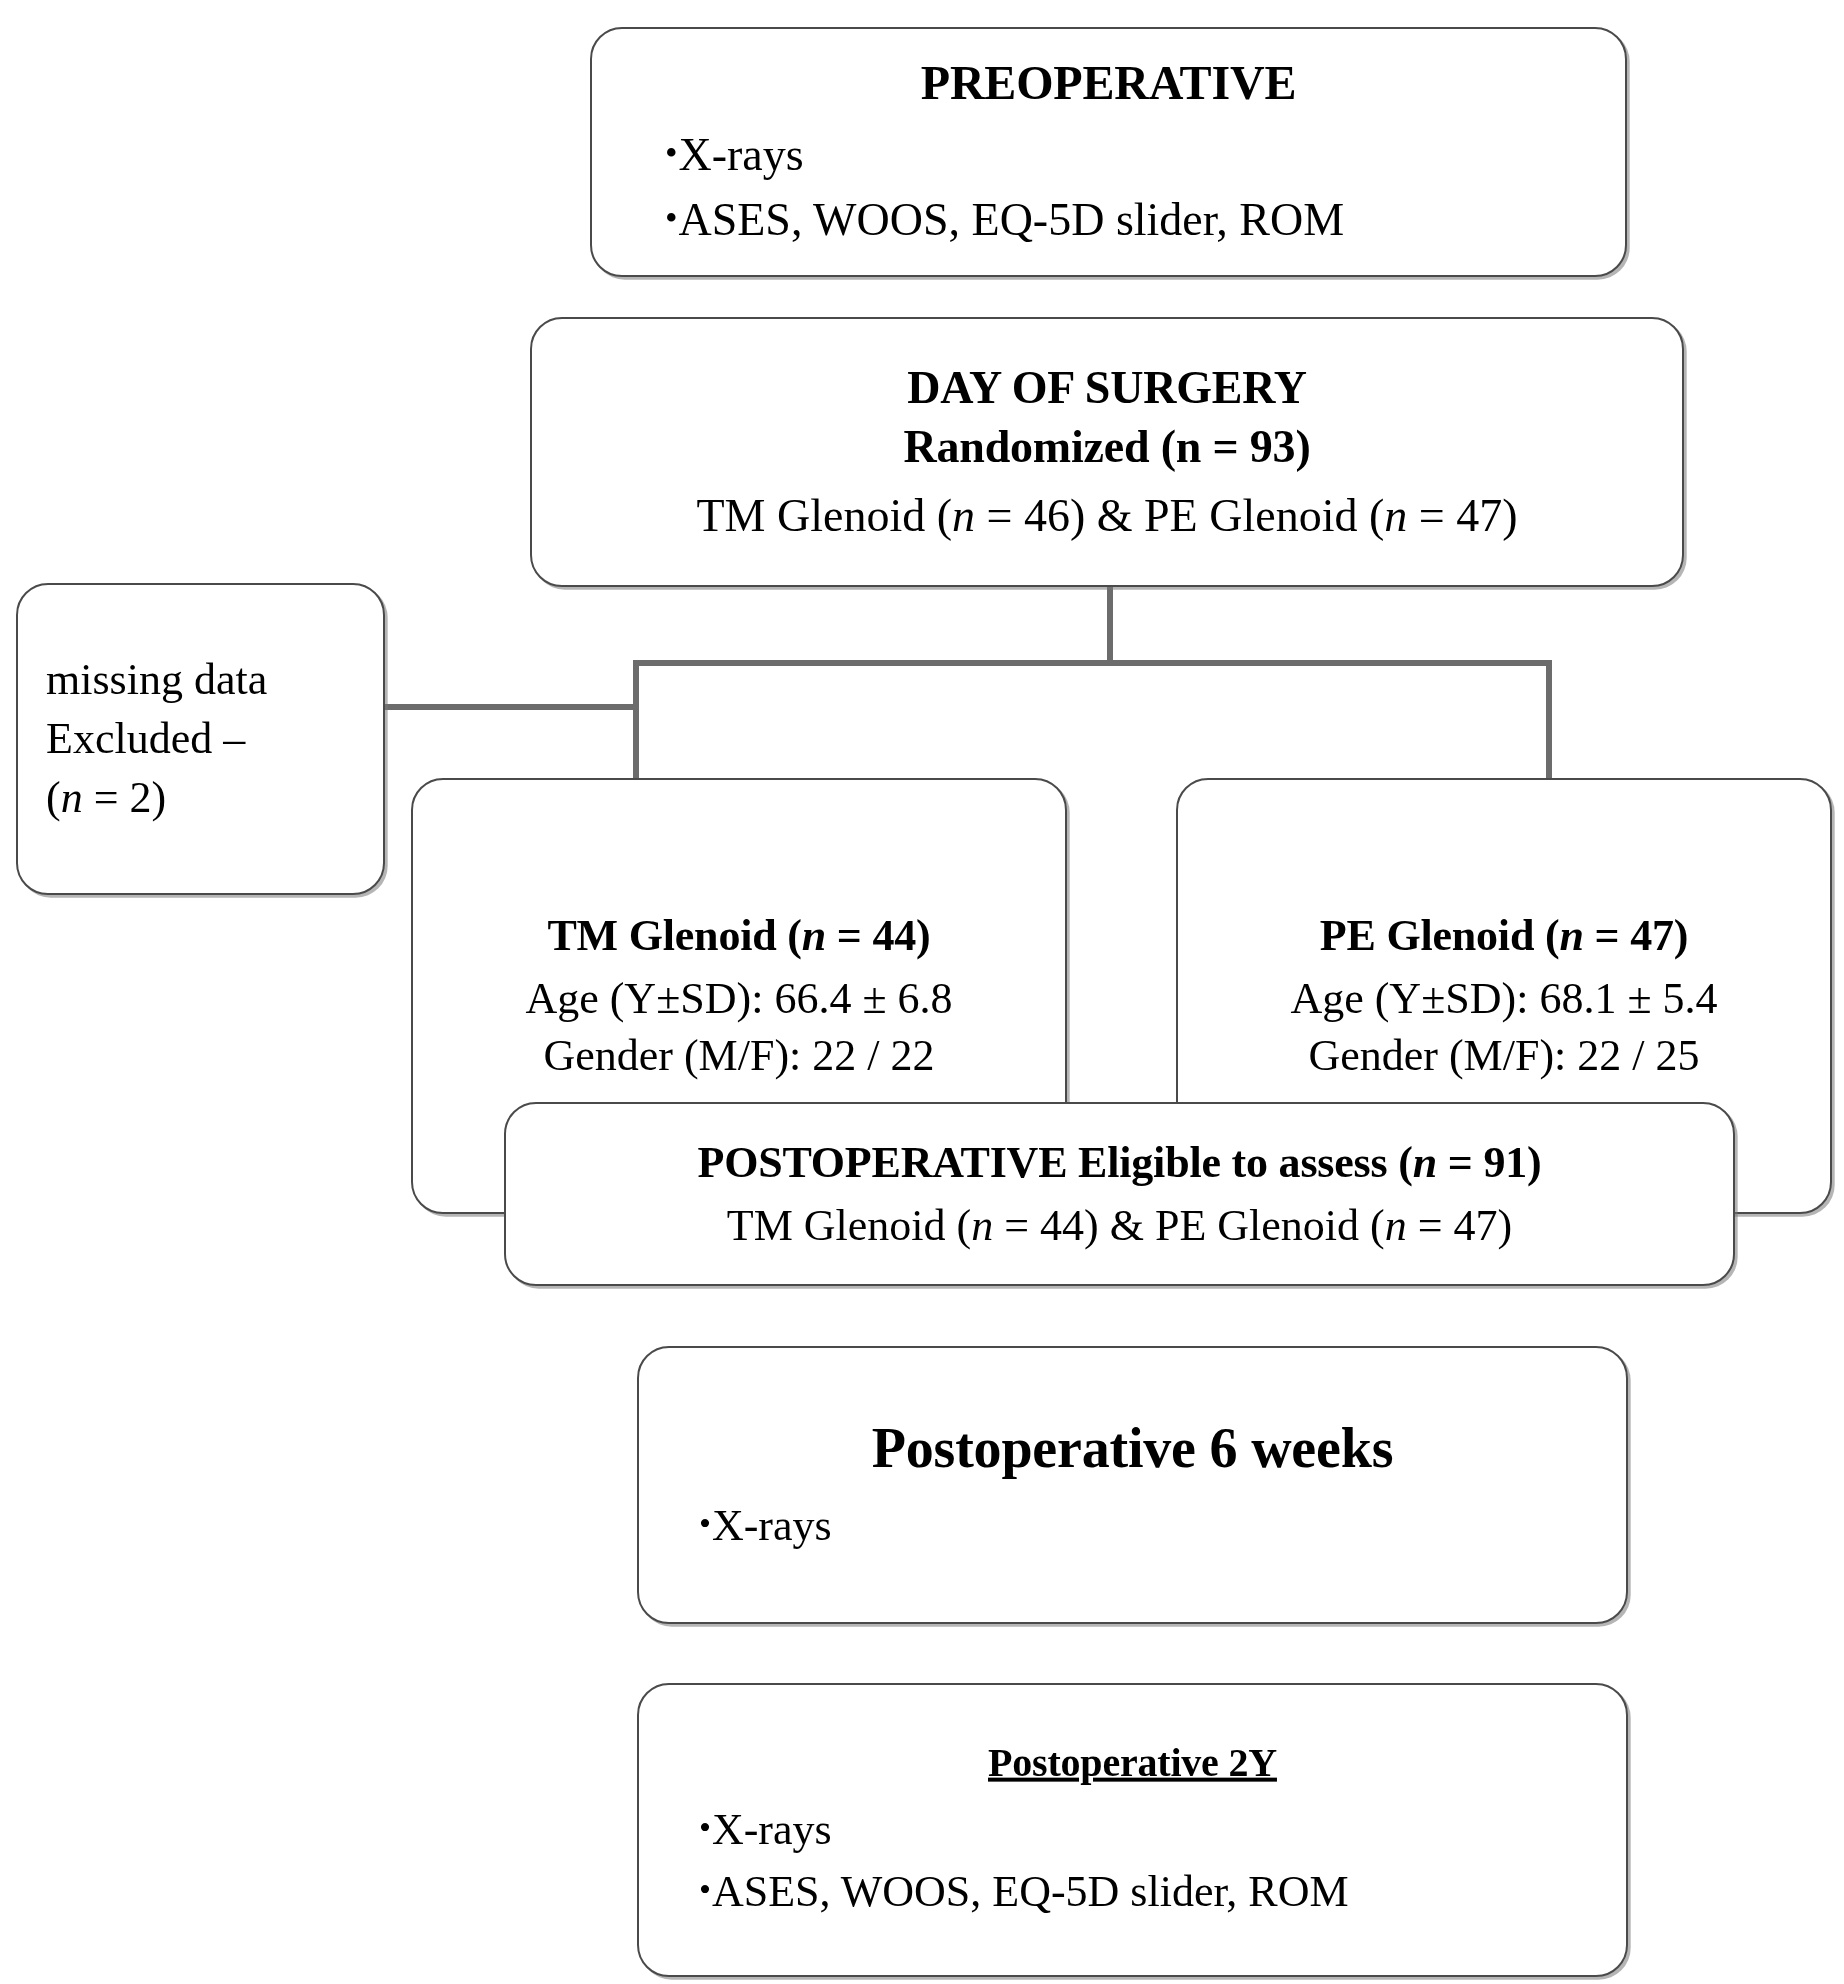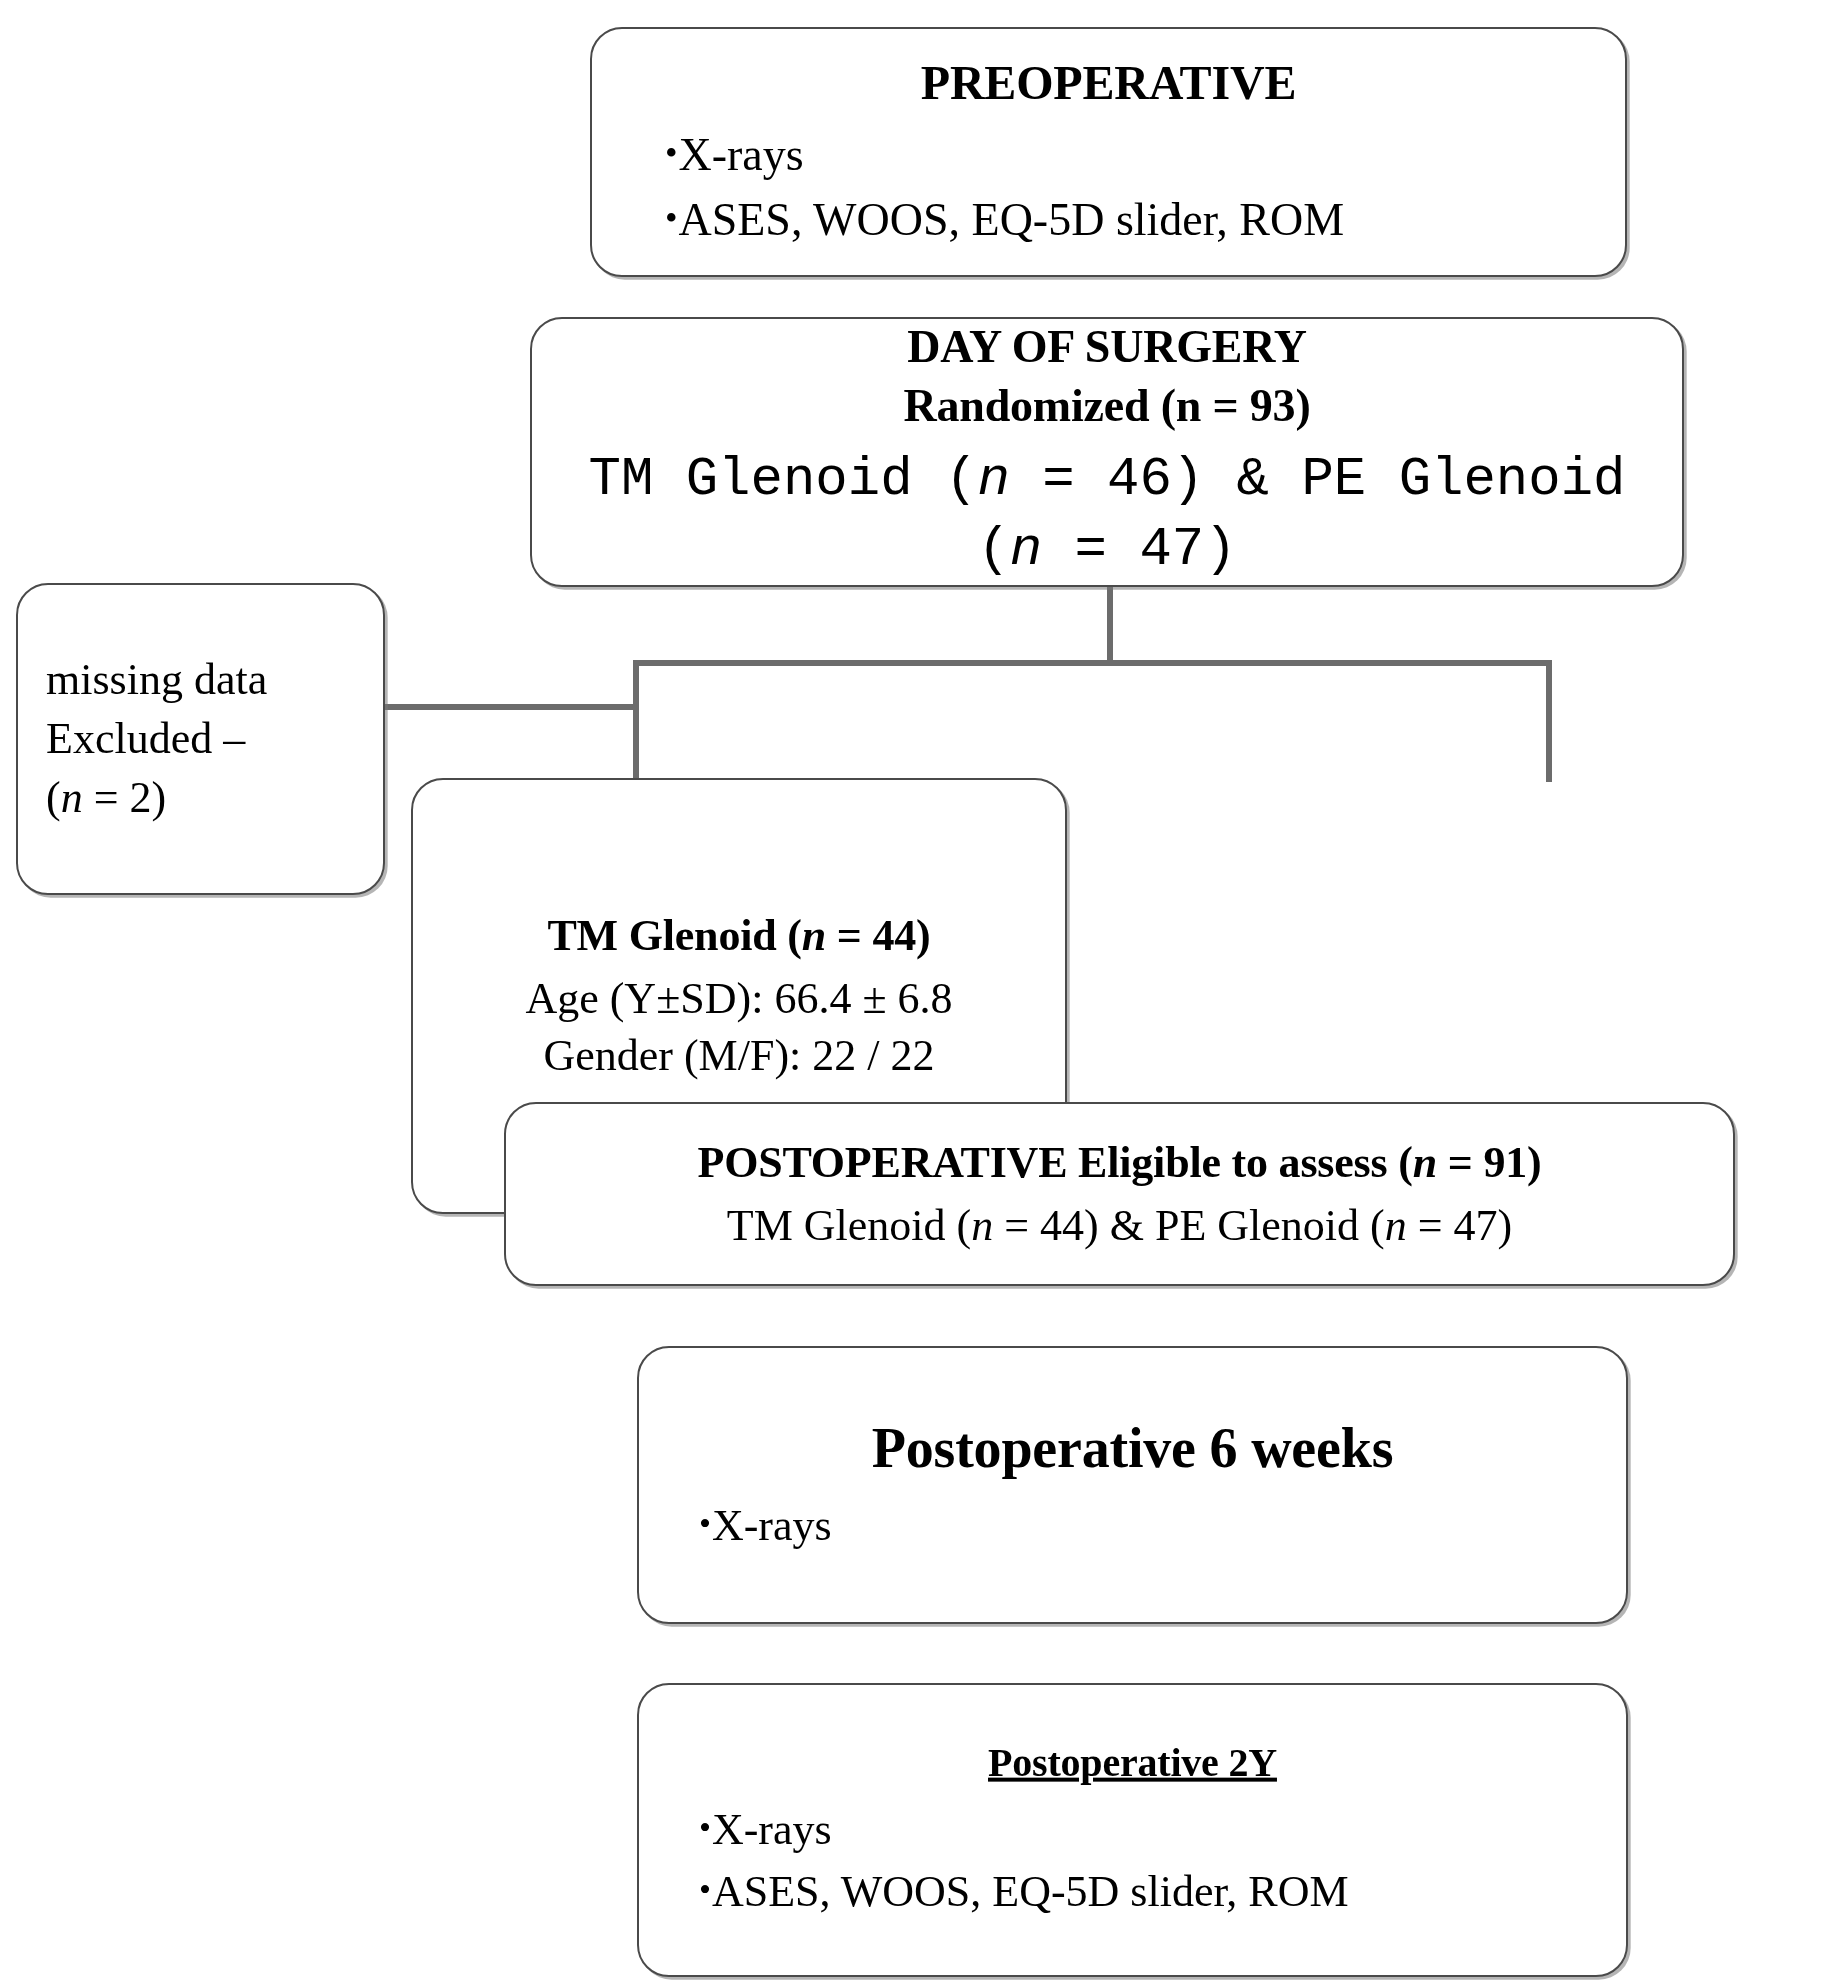--- a/index.html
+++ b/index.html
@@ -78,21 +78,21 @@
 
   .it { font-style: italic; }
 
   
   #node-preop            { left: 590px;  top: 26.6px;   width: 1037px; height: 250px; }
   #node-preop .ttl       { font-size: 48px; margin-bottom: 8.9px; }
   #node-preop .bullets   { font-size: 46px; padding-left: 50px; }
 
   #node-surgery          { left: 530px;  top: 317px;  width: 1154px; height: 270px; }
   #node-surgery .ttl     { font-size: 46px; }
-  #node-surgery .ctr     { font-size: 54px; margin-top: 9px; font-family: Liberation Mono, monospace; }
+  #node-surgery .ctr     { font-size: 46px; margin-top: 9px; }
 
   #node-excluded         { left: 16px;   top: 583px;  width: 369px; height: 312px; }
   #node-excluded .left   { font-size: 44px; }
   #node-excluded .node-inner { padding: 0 28px; }
 
   #node-tm               { left: 411px;  top: 778px;  width: 656px; height: 436px; }
   #node-tm .ttl          { font-size: 44px; margin-bottom: 5.3px; }
   #node-tm .ctr          { font-size: 44px; }
 
   #node-pe               { left: 1176px; top: 778px;  width: 656px; height: 436px; }
@@ -163,20 +163,27 @@
   </div>
 
   <div class="node" id="node-tm">
     <div class="node-inner">
       <span class="ttl"><span>TM Glenoid (</span><span class="it">n</span><span> = 44)</span></span>
       <span class="ctr"><span>Age (Y±SD): </span><span>66.4 ± 6.8</span></span>
       <span class="ctr"><span>Gender (M/F): </span><span>22 / 22</span></span>
     </div>
   </div>
 
+  <div class="node" id="node-pe">
+    <div class="node-inner">
+      <span class="ttl"><span>PE Glenoid (</span><span class="it">n</span><span> = 47)</span></span>
+      <span class="ctr"><span>Age (Y±SD): </span><span>68.1 ± 5.4</span></span>
+      <span class="ctr"><span>Gender (M/F): </span><span>22 / 25</span></span>
+    </div>
+  </div>
 
   <div class="node" id="node-postop">
     <div class="node-inner">
       <span class="ttl"><span>POSTOPERATIVE Eligible to assess (</span><span class="it">n</span><span> = 91)</span></span>
       <span class="ctr"><span>TM Glenoid (</span><span class="it">n</span><span> = 44) &amp; PE Glenoid (</span><span class="it">n</span><span> = 47)</span></span>
     </div>
   </div>
 
   <div class="node" id="node-p6w">
     <div class="node-inner">

